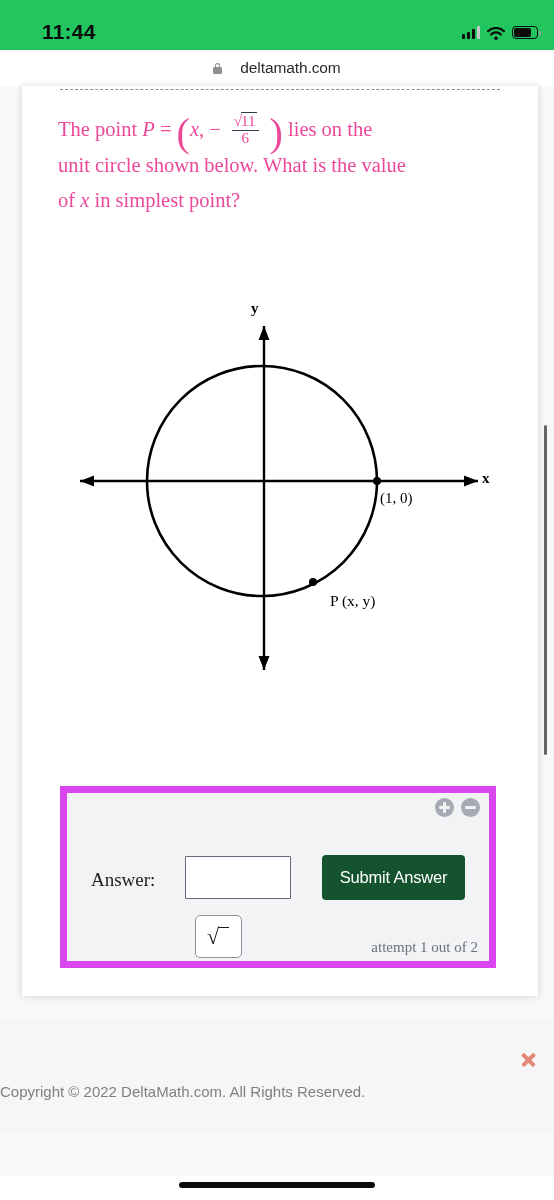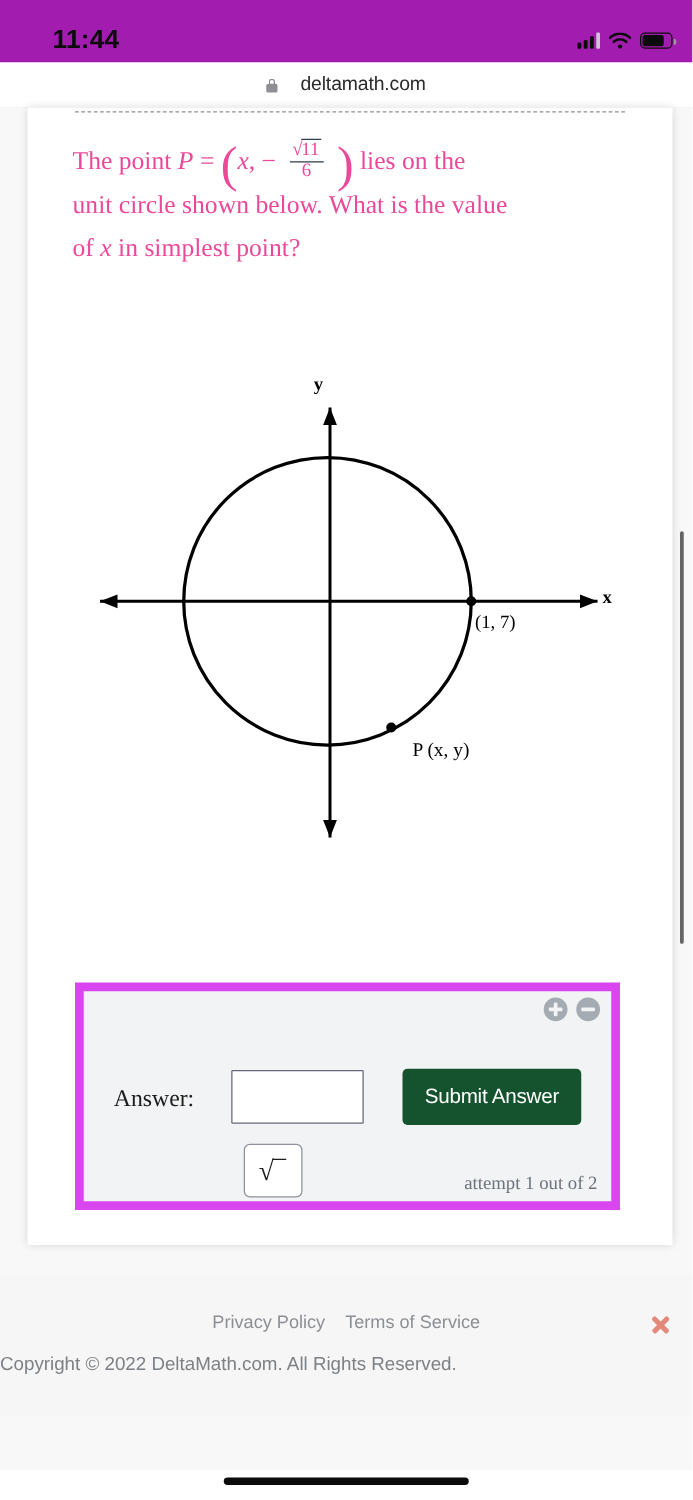--- a/index.html
+++ b/index.html
@@ -7,21 +7,21 @@
     width:554px; height:1200px;
     background:#ffffff;
     font-family:"Liberation Sans", sans-serif;
     position:relative;
     overflow:hidden;
   }
 
   
   .statusbar{
     position:absolute; left:0; top:0; width:554px; height:50px;
-    background:#a21caf;
+    background:#22c55e;
   }
   .status-time{
     position:absolute; left:42px; top:20px;
     font-family:"Liberation Sans", sans-serif;
     font-size:21px; font-weight:700; color:#0b0b0b; letter-spacing:0.2px;
   }
   .status-right{
     position:absolute; right:16px; top:21px;
     display:flex; align-items:flex-end; gap:7px; height:18px;
   }
@@ -250,21 +250,21 @@
       <polygon points="206,366 200.5,352 211.5,352" fill="#000"></polygon>
 
       <circle cx="204" cy="177" r="115" stroke="#000" stroke-width="2.6" fill="none"></circle>
 
       <circle cx="319" cy="177" r="4" fill="#000"></circle>
 
       <circle cx="255" cy="278" r="4" fill="#000"></circle>
     </svg>
     <div style="position:absolute;left:193px;top:-4px;font-family:'Liberation Serif',serif;font-size:15px;font-weight:700;color:#000;">y</div>
     <div style="position:absolute;left:424px;top:166px;font-family:'Liberation Serif',serif;font-size:15px;font-weight:700;color:#000;">x</div>
-    <div style="position:absolute;left:322px;top:186px;font-family:'Liberation Serif',serif;font-size:15px;color:#000;">(1, 7)</div>
+    <div style="position:absolute;left:322px;top:186px;font-family:'Liberation Serif',serif;font-size:15px;color:#000;">(1, 0)</div>
     <div style="position:absolute;left:272px;top:288px;font-family:'Liberation Serif',serif;font-size:15.5px;color:#000;">P (x, y)</div>
   </div>
 
   <div class="answer-panel">
     <div class="zoom-btns">
       <div class="zbtn">
           <span class="h"></span>
           <span class="v"></span>
         </div>
       <div class="zbtn">
@@ -276,23 +276,20 @@
     <button class="submit-btn">Submit Answer</button>
     <div class="sqrt-key">
       <span>√</span>
         <span class="rbar2"></span>
     </div>
     <div class="attempt">attempt 1 out of 2</div>
   </div>
 </div>
 
 <div class="footer">
-  <div class="footer-links">
-    <a href="#">Privacy Policy</a><a href="#">Terms of Service</a>
-  </div>
   <div class="close-x">
       <span></span>
       <span></span>
     </div>
   <div class="footer-copy">Copyright © 2022 DeltaMath.com. All Rights Reserved.</div>
 </div>
 
 <div class="scrollbar"></div>
 <div class="home-indicator"></div>
 

